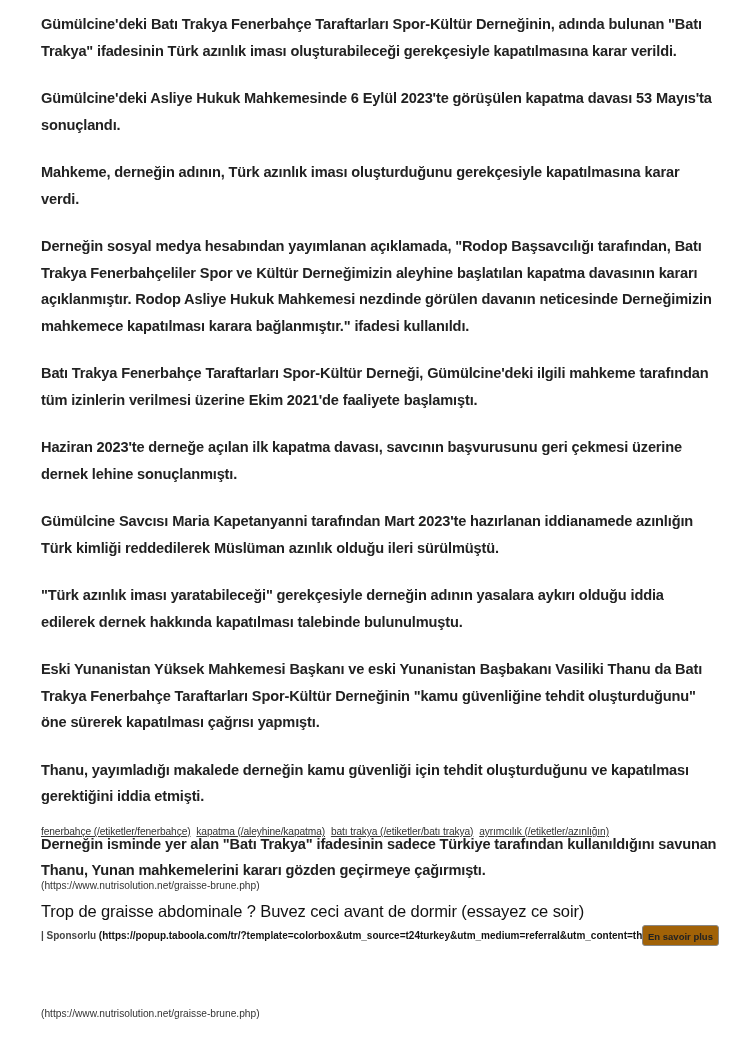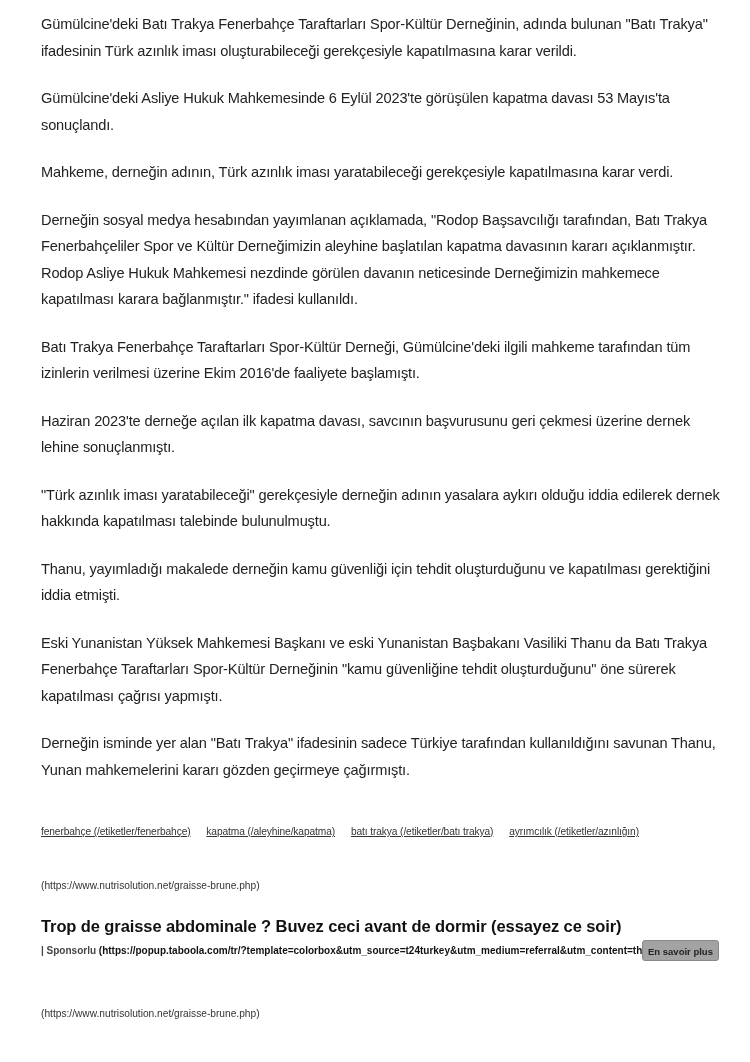--- a/index.html
+++ b/index.html
@@ -13,57 +13,58 @@
       position: relative;
       overflow: hidden;
       font-family: "Liberation Sans", "DejaVu Sans", sans-serif;
       color: #222222;
     }
     .article {
       position: absolute;
       left: 41px;
       top: 11px;
       width: 680px;
+      font-weight: bold;
     }
     .article p {
       margin: 0 0 21px 0;
       font-size: 14.6px;
       line-height: 26.5px;
       letter-spacing: -0.15px;
       color: #222222;
     }
     .tags {
       position: absolute;
       left: 41px;
       top: 826px;
       width: 690px;
       font-size: 10.2px;
       white-space: nowrap;
     }
     .tags a {
       color: #333333;
       text-decoration: underline;
-      margin-right: 13px;
+      margin-right: 3px;
       letter-spacing: -0.1px;
     }
     .ad {
       position: absolute;
       left: 41px;
       top: 879px;
       width: 680px;
     }
     .ad-url {
       font-size: 10.2px;
       color: #333333;
       line-height: 13px;
     }
     .ad-title {
-      margin-top: 24px;
+      margin-top: 9px;
       font-size: 16.5px;
-      font-weight: bold;
+      font-weight: normal;
       color: #111111;
       letter-spacing: -0.1px;
       line-height: 20px;
     }
     .ad-meta {
       position: relative;
       margin-top: 7px;
       height: 24px;
       font-size: 10px;
       white-space: nowrap;
@@ -83,21 +84,21 @@
       white-space: nowrap;
     }
     .cta-button {
       position: absolute;
       left: 601px;
       top: -3px;
       height: 21px;
       padding: 0 5px;
       border: 1px solid #888888;
       border-radius: 3px;
-      background: #a3a3a3;
+      background: #a16207;
       font-family: "Liberation Sans", sans-serif;
       font-size: 9.5px;
       font-weight: bold;
       color: #222222;
       line-height: 21px;
       cursor: pointer;
     }
     .ad2-url {
       position: absolute;
       left: 41px;
@@ -105,27 +106,28 @@
       font-size: 10.2px;
       color: #333333;
     }
   </style>
 </head>
 <body>
 
 <div class="article">
   <p>Gümülcine'deki Batı Trakya Fenerbahçe Taraftarları Spor-Kültür Derneğinin, adında bulunan "Batı Trakya" ifadesinin Türk azınlık iması oluşturabileceği gerekçesiyle kapatılmasına karar verildi.</p>
   <p>Gümülcine'deki Asliye Hukuk Mahkemesinde 6 Eylül 2023'te görüşülen kapatma davası 53 Mayıs'ta sonuçlandı.</p>
-  <p>Mahkeme, derneğin adının, Türk azınlık iması yaratabileceği gerekçesiyle kapatılmasına karar verdi.</p>
+  <p>Mahkeme, derneğin adının, Türk azınlık iması oluşturduğunu gerekçesiyle kapatılmasına karar verdi.</p>
   <p>Derneğin sosyal medya hesabından yayımlanan açıklamada, "Rodop Başsavcılığı tarafından, Batı Trakya Fenerbahçeliler Spor ve Kültür Derneğimizin aleyhine başlatılan kapatma davasının kararı açıklanmıştır. Rodop Asliye Hukuk Mahkemesi nezdinde görülen davanın neticesinde Derneğimizin mahkemece kapatılması karara bağlanmıştır." ifadesi kullanıldı.</p>
-  <p>Batı Trakya Fenerbahçe Taraftarları Spor-Kültür Derneği, Gümülcine'deki ilgili mahkeme tarafından tüm izinlerin verilmesi üzerine Ekim 2016'de faaliyete başlamıştı.</p>
+  <p>Batı Trakya Fenerbahçe Taraftarları Spor-Kültür Derneği, Gümülcine'deki ilgili mahkeme tarafından tüm izinlerin verilmesi üzerine Ekim 2021'de faaliyete başlamıştı.</p>
   <p>Haziran 2023'te derneğe açılan ilk kapatma davası, savcının başvurusunu geri çekmesi üzerine dernek lehine sonuçlanmıştı.</p>
+  <p>Gümülcine Savcısı Maria Kapetanyanni tarafından Mart 2023'te hazırlanan iddianamede azınlığın Türk kimliği reddedilerek Müslüman azınlık olduğu ileri sürülmüştü.</p>
   <p>"Türk azınlık iması yaratabileceği" gerekçesiyle derneğin adının yasalara aykırı olduğu iddia edilerek dernek hakkında kapatılması talebinde bulunulmuştu.</p>
+  <p>Eski Yunanistan Yüksek Mahkemesi Başkanı ve eski Yunanistan Başbakanı Vasiliki Thanu da Batı Trakya Fenerbahçe Taraftarları Spor-Kültür Derneğinin "kamu güvenliğine tehdit oluşturduğunu" öne sürerek kapatılması çağrısı yapmıştı.</p>
   <p>Thanu, yayımladığı makalede derneğin kamu güvenliği için tehdit oluşturduğunu ve kapatılması gerektiğini iddia etmişti.</p>
-  <p>Eski Yunanistan Yüksek Mahkemesi Başkanı ve eski Yunanistan Başbakanı Vasiliki Thanu da Batı Trakya Fenerbahçe Taraftarları Spor-Kültür Derneğinin "kamu güvenliğine tehdit oluşturduğunu" öne sürerek kapatılması çağrısı yapmıştı.</p>
   <p>Derneğin isminde yer alan "Batı Trakya" ifadesinin sadece Türkiye tarafından kullanıldığını savunan Thanu, Yunan mahkemelerini kararı gözden geçirmeye çağırmıştı.</p>
 </div>
 
 <div class="tags">
   <a>fenerbahçe (/etiketler/fenerbahçe)</a>
   <a>kapatma (/aleyhine/kapatma)</a>
   <a>batı trakya (/etiketler/batı trakya)</a>
   <a>ayrımcılık (/etiketler/azınlığın)</a>
 </div>
 

